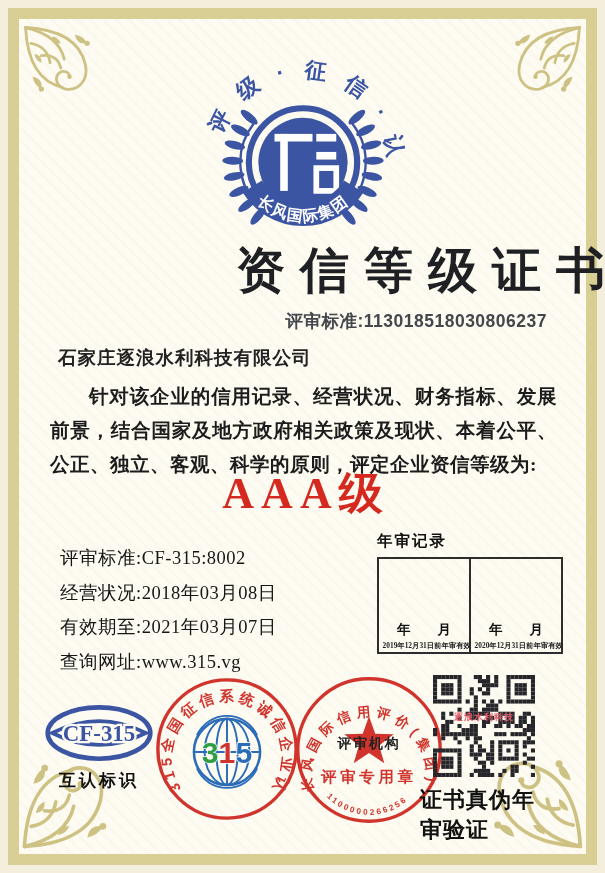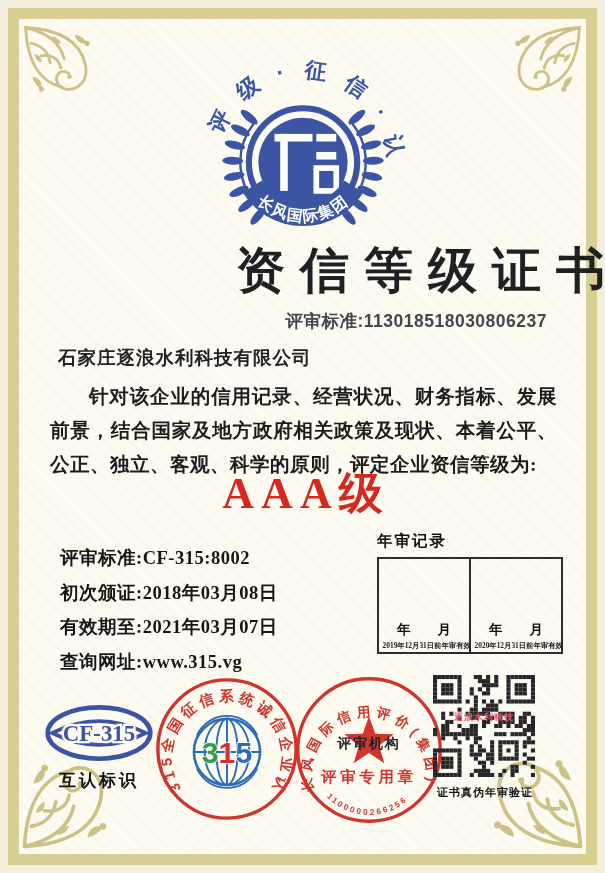--- a/index.html
+++ b/index.html
@@ -31,21 +31,21 @@
         font-weight:700;font-size:18.5px;color:#222;letter-spacing:1px;}
 
   .paragraph{position:absolute;left:50px;right:48px;top:380px;
         font-size:19.5px;line-height:34px;font-weight:600;color:#1c1c1c;
         text-align:justify;text-indent:2em;letter-spacing:.5px;}
 
   .grade{position:absolute;left:0;right:0;top:464px;text-align:center;
         color:#d5281f;font-weight:700;font-size:44px;}
   .grade span{letter-spacing:7px;display:inline-block;margin-right:-7px;text-align:right;}
 
-  .info{position:absolute;left:60px;top:541px;font-size:18.5px;font-weight:700;
+  .info{position:absolute;left:60px;top:541px;font-size:18.5px;font-weight:400;
         color:#161616;line-height:34.5px;letter-spacing:.5px;}
 
   .annual{position:absolute;left:377px;top:531px;width:160px;}
   .annual-title{font-size:15.5px;font-weight:700;color:#111;letter-spacing:2px;margin-bottom:5px;}
   .annual-box{display:flex;width:182px;height:93px;border:2px solid #2d2d2d;background:transparent;}
   .annual-cell{position:relative;flex:1;}
   .annual-cell:first-child{border-right:2px solid #2d2d2d;}
   .annual-ym{position:absolute;left:0;right:0;bottom:13px;text-align:center;
         font-size:13.5px;font-weight:700;color:#111;}
   .annual-note{position:absolute;left:0;right:0;bottom:1px;text-align:center;
@@ -55,22 +55,22 @@
   .cf-caption{position:absolute;left:44px;top:769px;width:110px;text-align:center;
         font-size:17px;font-weight:700;color:#111;letter-spacing:3px;}
 
   .seal-globe{position:absolute;left:154px;top:676px;width:146px;height:146px;}
   .seal-agency{position:absolute;left:292px;top:673px;width:154px;height:154px;}
 
   .qr-wrap{position:absolute;left:433px;top:675px;width:102px;height:102px;}
   .qr-wrap svg{width:102px;height:102px;display:block;}
   .qr-overlay{position:absolute;left:0;right:0;top:36px;text-align:center;
         font-size:9px;font-weight:700;color:#e4596a;letter-spacing:1px;}
-  .qr-caption{position:absolute;left:420px;top:785px;width:130px;text-align:center;
-        font-size:11px;font-weight:700;color:#111;letter-spacing:1px;}
+  .qr-caption{position:absolute;left:420px;top:785px;width:130px;
+        font-size:22px;font-weight:700;color:#111;letter-spacing:1px;}
 </style>
 </head>
 <body>
 
 <div class="cert">
   <div class="frame"></div>
 
   <svg class="flourish fl-tl" viewBox="0 0 100 100">
     <g fill="none" stroke="#cdc183" stroke-width="3.2" stroke-linecap="round">
       <path d="M4,4 C42,6 66,20 72,46 C76,64 64,76 50,74 C40,72 36,62 42,56 C46,52 54,54 54,60"></path>
@@ -151,21 +151,21 @@
   </svg>
 
   <div class="title"><span>资信等级证书</span></div>
   <div class="credit-code">评审标准:113018518030806237</div>
   <div class="company">石家庄逐浪水利科技有限公司</div>
   <div class="paragraph">针对该企业的信用记录、经营状况、财务指标、发展前景，结合国家及地方政府相关政策及现状、本着公平、公正、独立、客观、科学的原则，评定企业资信等级为:</div>
   <div class="grade"><span>AAA级</span></div>
 
   <div class="info">
     <div>评审标准:CF-315:8002</div>
-    <div>初次颁证:2018年03月08日</div>
+    <div>经营状况:2018年03月08日</div>
     <div>有效期至:2021年03月07日</div>
     <div>查询网址:www.315.vg</div>
   </div>
 
   <div class="annual">
     <div class="annual-title">年审记录</div>
     <div class="annual-box">
       <div class="annual-cell">
         <div class="annual-ym">年　　月</div>
         <div class="annual-note">2019年12月31日前年审有效</div>

